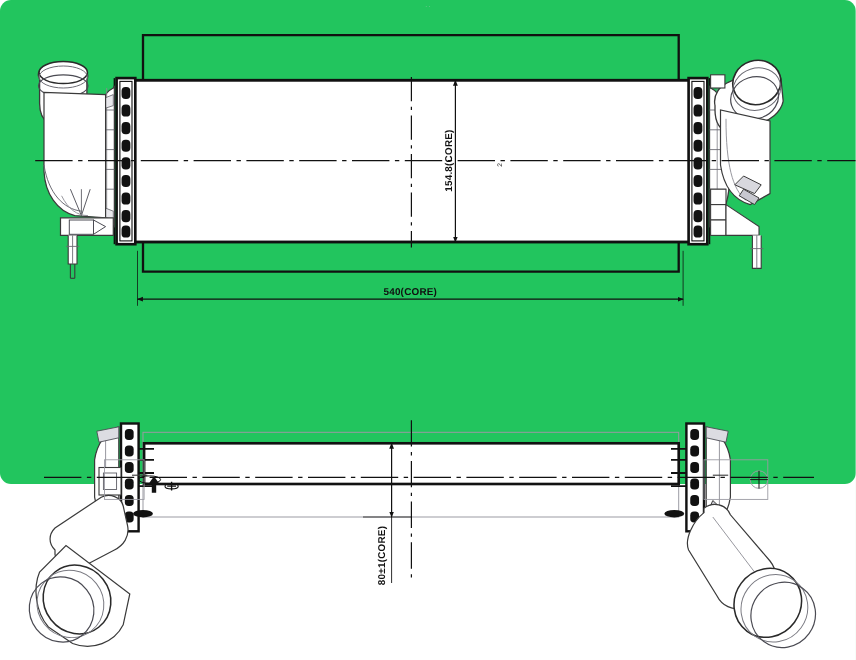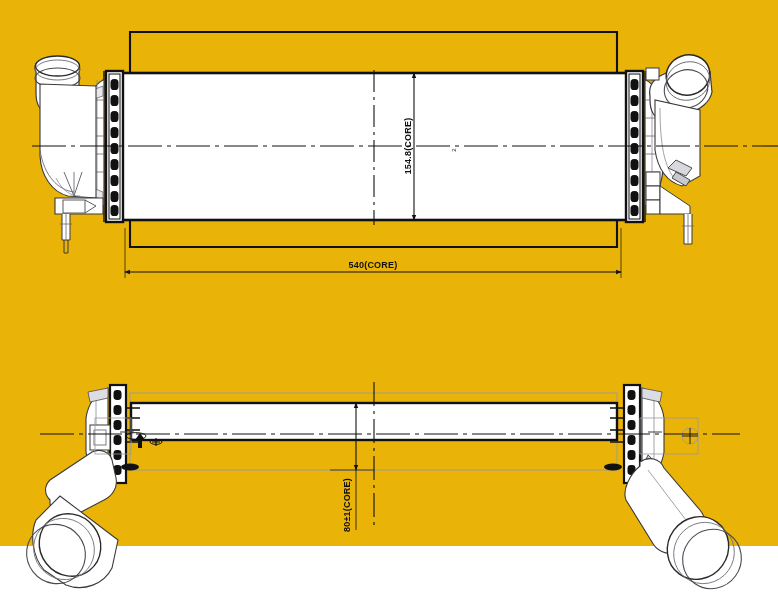--- a/index.html
+++ b/index.html
@@ -1,18 +1,18 @@
 <!DOCTYPE html>
 <html><head>
 <meta charset="utf-8">
 <style>
   html,body{margin:0;padding:0;background:#ffffff;}
   body{width:778px;height:600px;overflow:hidden;
        font-family:"Liberation Sans",sans-serif;}
-  #sheet{position:relative;width:778px;height:546px;background:#eab308;}
+  #sheet{position:relative;width:778px;height:440px;background:#22c55e;border-radius:10px;}
   svg{display:block;}
   .dimtext{font-family:"Liberation Sans",sans-serif;font-size:9px;
            font-weight:bold;fill:#111;letter-spacing:.2px;}
   .faint{font-family:"Liberation Sans",sans-serif;font-size:5px;fill:#c9c9cf;}
   .tiny{font-family:"Liberation Sans",sans-serif;font-size:6px;fill:#222;}
 </style>
 </head>
 <body>
 
 <div id="sheet">

